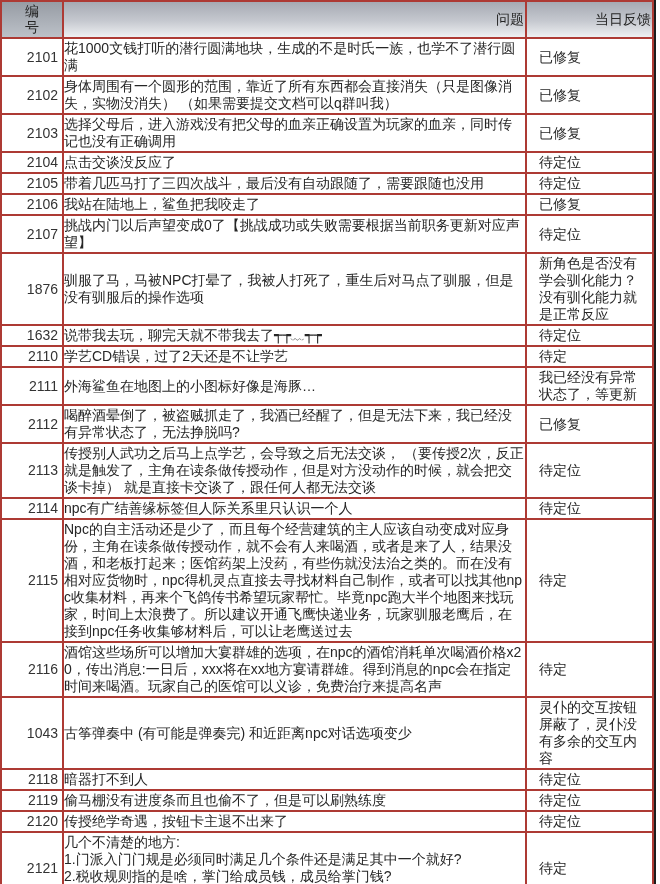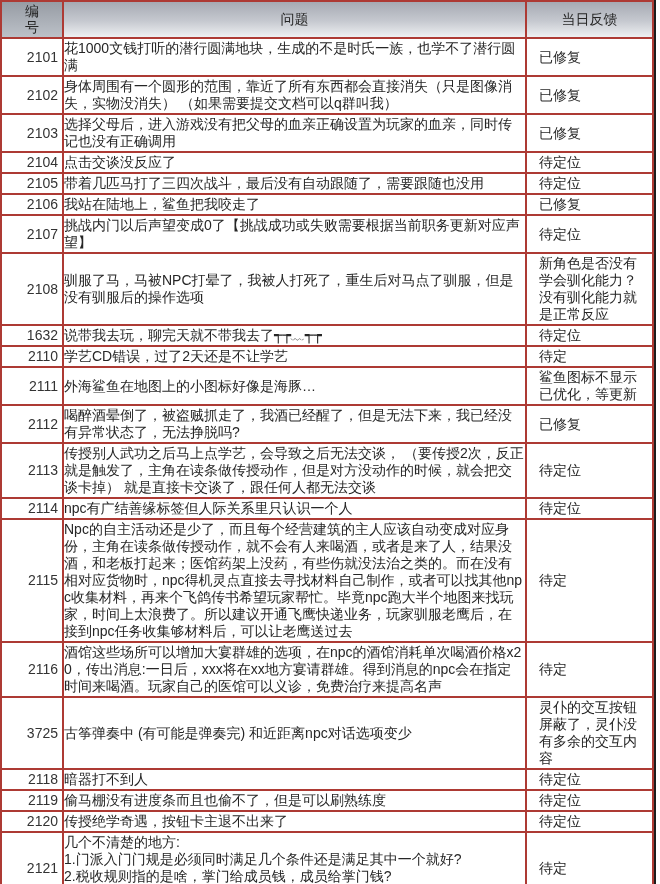--- a/index.html
+++ b/index.html
@@ -40,22 +40,22 @@
     white-space: pre-wrap;
     word-break: break-all;
   }
   col.c-id { width: 62px; }
   col.c-problem { width: 463px; }
   col.c-feedback { width: 127px; }
 
   thead th {
     height: 36px;
     font-weight: normal;
-    text-align: center;
-    padding: 1px 21px;
+    text-align: right;
+    padding: 1px 1px;
     background: linear-gradient(180deg, var(--header_top) 0%, var(--header_mid) 55%, var(--header_bottom) 100%);
   }
   thead th.h-id {
     text-align: center;
     padding: 1px 0;
     background: linear-gradient(180deg, var(--idheader_top), var(--idheader_bottom));
     margin-top: 36px;
   }
   thead th.h-id .stack {
     display: inline-block;
@@ -118,38 +118,38 @@
           <td class="cell-id">2106</td>
           <td class="cell-problem">我站在陆地上，鲨鱼把我咬走了</td>
           <td class="cell-feedback">已修复</td>
         </tr>
         <tr>
           <td class="cell-id">2107</td>
           <td class="cell-problem">挑战内门以后声望变成0了【挑战成功或失败需要根据当前职务更新对应声望】</td>
           <td class="cell-feedback">待定位</td>
         </tr>
         <tr>
-          <td class="cell-id">2108</td>
+          <td class="cell-id">1876</td>
           <td class="cell-problem">驯服了马，马被NPC打晕了，我被人打死了，重生后对马点了驯服，但是没有驯服后的操作选项</td>
           <td class="cell-feedback">新角色是否没有学会驯化能力？没有驯化能力就是正常反应</td>
         </tr>
         <tr>
           <td class="cell-id">1632</td>
           <td class="cell-problem">说带我去玩，聊完天就不带我去了┭┮﹏┭┮</td>
           <td class="cell-feedback">待定位</td>
         </tr>
         <tr>
           <td class="cell-id">2110</td>
           <td class="cell-problem">学艺CD错误，过了2天还是不让学艺</td>
           <td class="cell-feedback">待定</td>
         </tr>
         <tr>
           <td class="cell-id">2111</td>
           <td class="cell-problem">外海鲨鱼在地图上的小图标好像是海豚…</td>
-          <td class="cell-feedback">鲨鱼图标不显示已优化，等更新</td>
+          <td class="cell-feedback">我已经没有异常状态了，等更新</td>
         </tr>
         <tr>
           <td class="cell-id">2112</td>
           <td class="cell-problem">喝醉酒晕倒了，被盗贼抓走了，我酒已经醒了，但是无法下来，我已经没有异常状态了，无法挣脱吗?</td>
           <td class="cell-feedback">已修复</td>
         </tr>
         <tr>
           <td class="cell-id">2113</td>
           <td class="cell-problem">传授别人武功之后马上点学艺，会导致之后无法交谈， （要传授2次，反正就是触发了，主角在读条做传授动作，但是对方没动作的时候，就会把交谈卡掉） 就是直接卡交谈了，跟任何人都无法交谈</td>
           <td class="cell-feedback">待定位</td>
@@ -163,21 +163,21 @@
           <td class="cell-id">2115</td>
           <td class="cell-problem">Npc的自主活动还是少了，而且每个经营建筑的主人应该自动变成对应身份，主角在读条做传授动作，就不会有人来喝酒，或者是来了人，结果没酒，和老板打起来；医馆药架上没药，有些伤就没法治之类的。而在没有相对应货物时，npc得机灵点直接去寻找材料自己制作，或者可以找其他npc收集材料，再来个飞鸽传书希望玩家帮忙。毕竟npc跑大半个地图来找玩家，时间上太浪费了。所以建议开通飞鹰快递业务，玩家驯服老鹰后，在接到npc任务收集够材料后，可以让老鹰送过去</td>
           <td class="cell-feedback">待定</td>
         </tr>
         <tr>
           <td class="cell-id">2116</td>
           <td class="cell-problem">酒馆这些场所可以增加大宴群雄的选项，在npc的酒馆消耗单次喝酒价格x20，传出消息:一日后，xxx将在xx地方宴请群雄。得到消息的npc会在指定时间来喝酒。玩家自己的医馆可以义诊，免费治疗来提高名声</td>
           <td class="cell-feedback">待定</td>
         </tr>
         <tr>
-          <td class="cell-id">3725</td>
+          <td class="cell-id">1043</td>
           <td class="cell-problem">古筝弹奏中 (有可能是弹奏完) 和近距离npc对话选项变少</td>
           <td class="cell-feedback">灵仆的交互按钮屏蔽了，灵仆没有多余的交互内容</td>
         </tr>
         <tr>
           <td class="cell-id">2118</td>
           <td class="cell-problem">暗器打不到人</td>
           <td class="cell-feedback">待定位</td>
         </tr>
         <tr>
           <td class="cell-id">2119</td>

